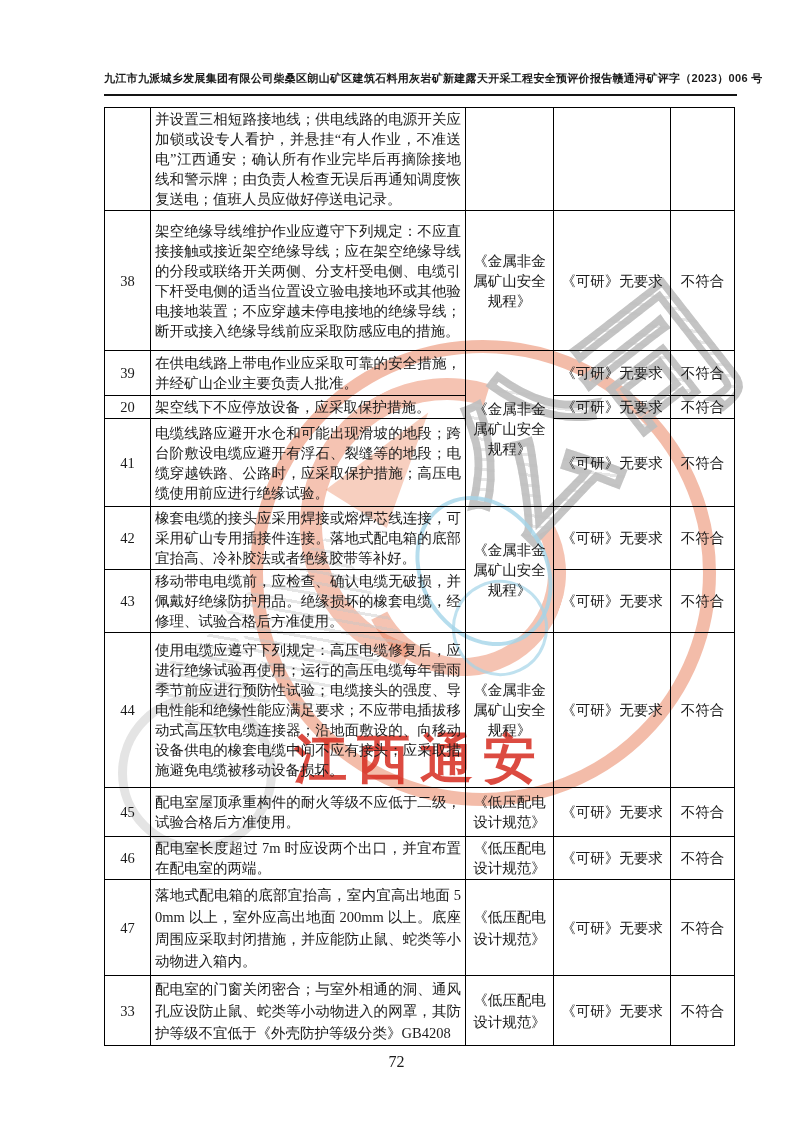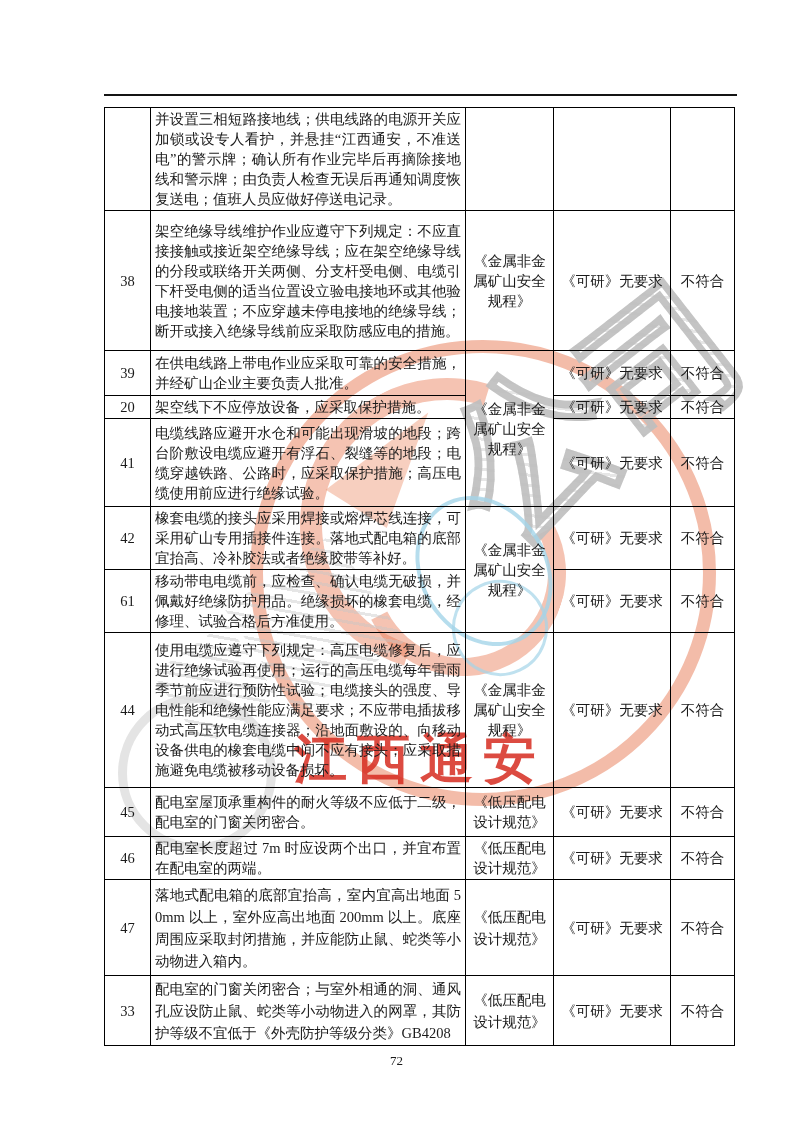--- a/index.html
+++ b/index.html
@@ -22,21 +22,21 @@
   table.checklist td{
     border:1px solid #000;padding:1px 4px;vertical-align:middle;
     font-size:14.5px;line-height:20px;background:transparent;word-break:break-all;
   }
   td.no{text-align:center;font-family:"Liberation Serif",serif;padding:1px 0;margin-left:44px;}
   td.content{text-align:justify;text-justify:inter-character;padding:1px 5px 1px 6px;}
   td.standard,td.basis,td.result{text-align:center;padding:1px 2px;margin-top:32px;}
   tr.loose td{line-height:22px;}
   
   .footer{position:absolute;left:0;top:1053px;width:793px;text-align:center;
-    font-size:13px;font-family:"Liberation Serif",serif;}
+    font-size:16px;font-family:"Liberation Serif",serif;}
   
   .wm{position:absolute;z-index:1;pointer-events:none;}
   .wm-ring{
     left:250px;top:340px;width:440px;height:440px;border-radius:50%;
     border:13px solid rgba(232,122,84,0.50);
   }
   .wm-swoosh1{
     left:300px;top:378px;width:250px;height:250px;border-radius:50%;
     border:22px solid transparent;
     border-top-color:rgba(232,122,84,0.45);border-left-color:rgba(232,122,84,0.45);
@@ -98,35 +98,39 @@
   <div class="wm wm-wedge"></div>
   <div class="wm wm-gray-glyph wm-si">司</div>
   <div class="wm wm-gray-glyph wm-gong">公</div>
   <div class="wm wm-hatch wm-hatch1"></div>
   <div class="wm wm-hatch wm-hatch2"></div>
   <div class="wm wm-blue1"></div>
   <div class="wm wm-blue2"></div>
   <div class="wm wm-gray-ring"></div>
   <div class="wm wm-red-text">江西通安</div>
 
+  <div class="hdr">
+    <span>九江市九派城乡发展集团有限公司柴桑区朗山矿区建筑石料用灰岩矿新建露天开采工程安全预评价报告</span>
+    <span>赣通浔矿评字（2023）006 号</span>
+  </div>
   <div class="hdr-rule"></div>
 
   <div class="tbl-wrap">
     <table class="checklist">
       <colgroup>
         <col style="width:46px">
           <col style="width:315px">
           <col style="width:88px">
         <col style="width:117px">
           <col style="width:64px">
       </colgroup>
       <tbody>
         <tr style="height:98px">
           <td class="no"></td>
-          <td class="content">并设置三相短路接地线；供电线路的电源开关应加锁或设专人看护，并悬挂“江西通安，不准送电”的警示牌；确认所有作业完毕后再摘除接地线和警示牌；由负责人检查无误后再通知调度恢复送电；值班人员应做好停送电记录。</td>
+          <td class="content">并设置三相短路接地线；供电线路的电源开关应加锁或设专人看护，并悬挂“有人作业，不准送电”江西通安；确认所有作业完毕后再摘除接地线和警示牌；由负责人检查无误后再通知调度恢复送电；值班人员应做好停送电记录。</td>
           <td class="standard"></td>
           <td class="basis"></td>
           <td class="result"></td>
         </tr>
         <tr style="height:140px">
           <td class="no">38</td>
           <td class="content">架空绝缘导线维护作业应遵守下列规定：不应直接接触或接近架空绝缘导线；应在架空绝缘导线的分段或联络开关两侧、分支杆受电侧、电缆引下杆受电侧的适当位置设立验电接地环或其他验电接地装置；不应穿越未停电接地的绝缘导线；断开或接入绝缘导线前应采取防感应电的措施。</td>
           <td class="standard">《金属非金属矿山安全规程》</td>
           <td class="basis">《可研》无要求</td>
           <td class="result">不符合</td>
@@ -151,35 +155,35 @@
           <td class="result">不符合</td>
         </tr>
         <tr style="height:59px">
           <td class="no">42</td>
           <td class="content">橡套电缆的接头应采用焊接或熔焊芯线连接，可采用矿山专用插接件连接。落地式配电箱的底部宜抬高、冷补胶法或者绝缘胶带等补好。</td>
           <td class="standard" rowspan="2">《金属非金属矿山安全规程》</td>
           <td class="basis">《可研》无要求</td>
           <td class="result">不符合</td>
         </tr>
         <tr style="height:63px">
-          <td class="no">61</td>
+          <td class="no">43</td>
           <td class="content">移动带电电缆前，应检查、确认电缆无破损，并佩戴好绝缘防护用品。绝缘损坏的橡套电缆，经修理、试验合格后方准使用。</td>
           <td class="basis">《可研》无要求</td>
           <td class="result">不符合</td>
         </tr>
         <tr style="height:155px">
           <td class="no">44</td>
           <td class="content">使用电缆应遵守下列规定：高压电缆修复后，应进行绝缘试验再使用；运行的高压电缆每年雷雨季节前应进行预防性试验；电缆接头的强度、导电性能和绝缘性能应满足要求；不应带电插拔移动式高压软电缆连接器；沿地面敷设的、向移动设备供电的橡套电缆中间不应有接头；应采取措施避免电缆被移动设备损坏。</td>
           <td class="standard">《金属非金属矿山安全规程》</td>
           <td class="basis">《可研》无要求</td>
           <td class="result">不符合</td>
         </tr>
         <tr style="height:49px">
           <td class="no">45</td>
-          <td class="content">配电室屋顶承重构件的耐火等级不应低于二级，配电室的门窗关闭密合。</td>
+          <td class="content">配电室屋顶承重构件的耐火等级不应低于二级，试验合格后方准使用。</td>
           <td class="standard">《低压配电设计规范》</td>
           <td class="basis">《可研》无要求</td>
           <td class="result">不符合</td>
         </tr>
         <tr style="height:43px">
           <td class="no">46</td>
           <td class="content">配电室长度超过 7m 时应设两个出口，并宜布置在配电室的两端。</td>
           <td class="standard">《低压配电设计规范》</td>
           <td class="basis">《可研》无要求</td>
           <td class="result">不符合</td>

